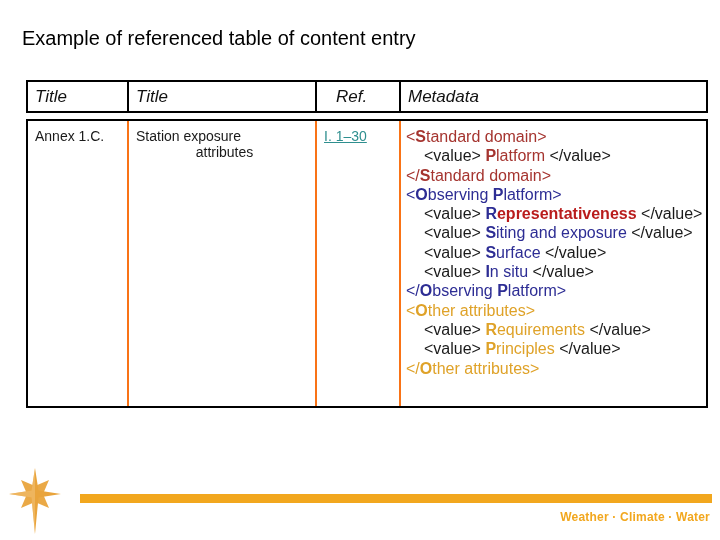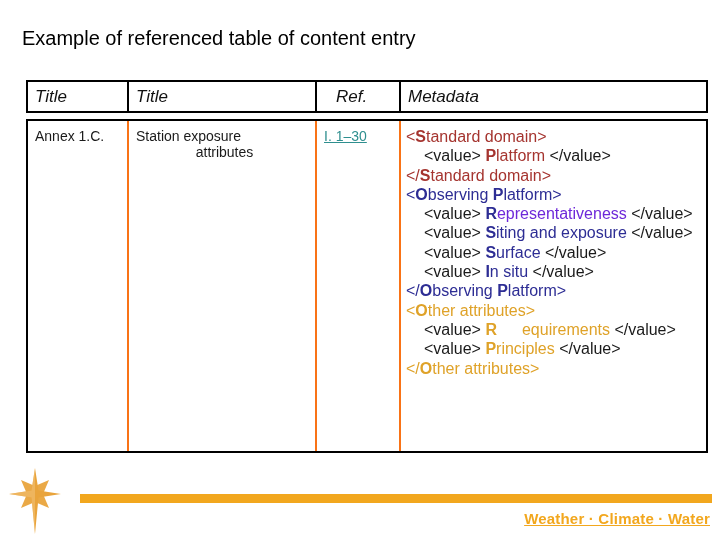--- a/index.html
+++ b/index.html
@@ -15,37 +15,37 @@
   .thead{
     position:absolute;left:26px;top:80px;width:682px;height:33px;
     border:2px solid #000;box-sizing:border-box;display:flex;
     font-style:italic;font-size:17px;color:#111;
   }
   .hcell{box-sizing:border-box;padding:5px 0 0 7px;overflow:hidden;}
   .hcell + .hcell{border-left:2px solid #000;}
   .w1{width:99px;} .w2{width:188px;} .w3{width:84px;padding-left:19px;} .w4{flex:1;}
   
   .tbody{
-    position:absolute;left:26px;top:119px;width:682px;height:334px;
+    position:absolute;left:26px;top:119px;width:682px;height:289px;
     border:2px solid #000;box-sizing:border-box;display:flex;
     font-size:14px;color:#1a1a1a;
   }
   .cell{box-sizing:border-box;padding:7px 2px 0 7px;overflow:hidden;}
   .cell + .cell{border-left:2px solid #f97316;}
   .title-line2{text-align:center;}
   .ref-link{color:var(--link);text-decoration:underline;cursor:pointer;}
   .meta-cell{padding:6px 2px 0 5px;line-height:19.3px;font-size:16px;}
   .meta-line{white-space:nowrap;}
   .meta-line.ind{padding-left:18px;}
   
   .compass{position:absolute;left:9px;top:468px;width:52px;height:66px;}
   .bar{position:absolute;left:80px;top:494px;width:632px;height:9px;background:var(--gold);}
   .tagline{
     position:absolute;right:10px;top:510px;
-    font-size:15px;font-weight:bold;color:var(--gold);letter-spacing:0.2px;white-space:nowrap;text-decoration:underline;
+    font-size:12px;font-weight:bold;color:var(--gold);letter-spacing:0.2px;white-space:nowrap;
   }
 </style>
 </head>
 <body>
 
 <div class="slide">
 
   <h1 class="title">Example of referenced table of content entry</h1>
 
   <div class="thead">
@@ -62,27 +62,27 @@
       <div class="title-line2">attributes</div>
     </div>
     <div class="cell w3">
       <span class="ref-link">I. 1–30</span>
     </div>
     <div class="cell w4 meta-cell" id="meta-cell">
         <div class="meta-line"><span style="color: rgb(165, 52, 47);">&lt;</span><span style="color: rgb(165, 52, 47); font-weight: bold;">S</span><span style="color: rgb(165, 52, 47);">tandard domain&gt;</span></div>
         <div class="meta-line ind"><span style="color: rgb(26, 26, 26);">&lt;value&gt; </span><span style="color: rgb(165, 52, 47); font-weight: bold;">P</span><span style="color: rgb(165, 52, 47); margin-top: 44px;">latform</span><span style="color: rgb(26, 26, 26);"> &lt;/value&gt;</span></div>
         <div class="meta-line"><span style="color: rgb(165, 52, 47);">&lt;/</span><span style="color: rgb(165, 52, 47); font-weight: bold;">S</span><span style="color: rgb(165, 52, 47);">tandard domain&gt;</span></div>
         <div class="meta-line"><span style="color: rgb(45, 45, 148);">&lt;</span><span style="color: rgb(45, 45, 148); font-weight: bold;">O</span><span style="color: rgb(45, 45, 148);">bserving </span><span style="color: rgb(45, 45, 148); font-weight: bold;">P</span><span style="color: rgb(45, 45, 148);">latform&gt;</span></div>
-        <div class="meta-line ind"><span style="color: rgb(26, 26, 26);">&lt;value&gt; </span><span style="color: rgb(45, 45, 148); font-weight: bold;">R</span><span style="color: #6d28d9;">epresentativeness</span><span style="color: rgb(26, 26, 26);"> &lt;/value&gt;</span></div>
+        <div class="meta-line ind"><span style="color: rgb(26, 26, 26);">&lt;value&gt; </span><span style="color: rgb(45, 45, 148); font-weight: bold;">R</span><span style="color: #b91c1c; font-weight: bold;">epresentativeness</span><span style="color: rgb(26, 26, 26);"> &lt;/value&gt;</span></div>
         <div class="meta-line ind"><span style="color: rgb(26, 26, 26);">&lt;value&gt; </span><span style="color: rgb(45, 45, 148); font-weight: bold;">S</span><span style="color: rgb(45, 45, 148);">iting and exposure</span><span style="color: rgb(26, 26, 26);"> &lt;/value&gt;</span></div>
         <div class="meta-line ind"><span style="color: rgb(26, 26, 26);">&lt;value&gt; </span><span style="color: rgb(45, 45, 148); font-weight: bold;">S</span><span style="color: rgb(45, 45, 148);">urface</span><span style="color: rgb(26, 26, 26);"> &lt;/value&gt;</span></div>
         <div class="meta-line ind"><span style="color: rgb(26, 26, 26);">&lt;value&gt; </span><span style="color: rgb(45, 45, 148); font-weight: bold;">I</span><span style="color: rgb(45, 45, 148);">n situ</span><span style="color: rgb(26, 26, 26);"> &lt;/value&gt;</span></div>
         <div class="meta-line"><span style="color: rgb(45, 45, 148);">&lt;/</span><span style="color: rgb(45, 45, 148); font-weight: bold;">O</span><span style="color: rgb(45, 45, 148);">bserving </span><span style="color: rgb(45, 45, 148); font-weight: bold;">P</span><span style="color: rgb(45, 45, 148);">latform&gt;</span></div>
         <div class="meta-line"><span style="color: rgb(223, 162, 40);">&lt;</span><span style="color: rgb(223, 162, 40); font-weight: bold;">O</span><span style="color: rgb(223, 162, 40);">ther attributes&gt;</span></div>
-        <div class="meta-line ind"><span style="color: rgb(26, 26, 26);">&lt;value&gt; </span><span style="color: rgb(223, 162, 40); font-weight: bold;">R</span><span style="color: rgb(223, 162, 40); margin-left: 25px;">equirements</span><span style="color: rgb(26, 26, 26);"> &lt;/value&gt;</span></div>
+        <div class="meta-line ind"><span style="color: rgb(26, 26, 26);">&lt;value&gt; </span><span style="color: rgb(223, 162, 40); font-weight: bold;">R</span><span style="color: rgb(223, 162, 40);">equirements</span><span style="color: rgb(26, 26, 26);"> &lt;/value&gt;</span></div>
         <div class="meta-line ind"><span style="color: rgb(26, 26, 26);">&lt;value&gt; </span><span style="color: rgb(223, 162, 40); font-weight: bold;">P</span><span style="color: rgb(223, 162, 40);">rinciples</span><span style="color: rgb(26, 26, 26);"> &lt;/value&gt;</span></div>
         <div class="meta-line"><span style="color: rgb(223, 162, 40);">&lt;/</span><span style="color: rgb(223, 162, 40); font-weight: bold;">O</span><span style="color: rgb(223, 162, 40);">ther attributes&gt;</span></div>
       </div>
   </div>
 
   <svg class="compass" viewBox="0 0 52 66" xmlns="http://www.w3.org/2000/svg">
     <polygon points="40,12 34,26 40,40 26,34 12,40 18,26 12,12 26,18" fill="#E9A43C" opacity="0.95"></polygon>
     <polygon points="26,0 29.5,22.5 52,26 29.5,29.5 26,66 22.5,29.5 0,26 22.5,22.5" fill="#E9A43C"></polygon>
     <polygon points="26,0 26,66 22.5,29.5 0,26 22.5,22.5" fill="#F3C37A" opacity="0.55"></polygon>
   </svg>

